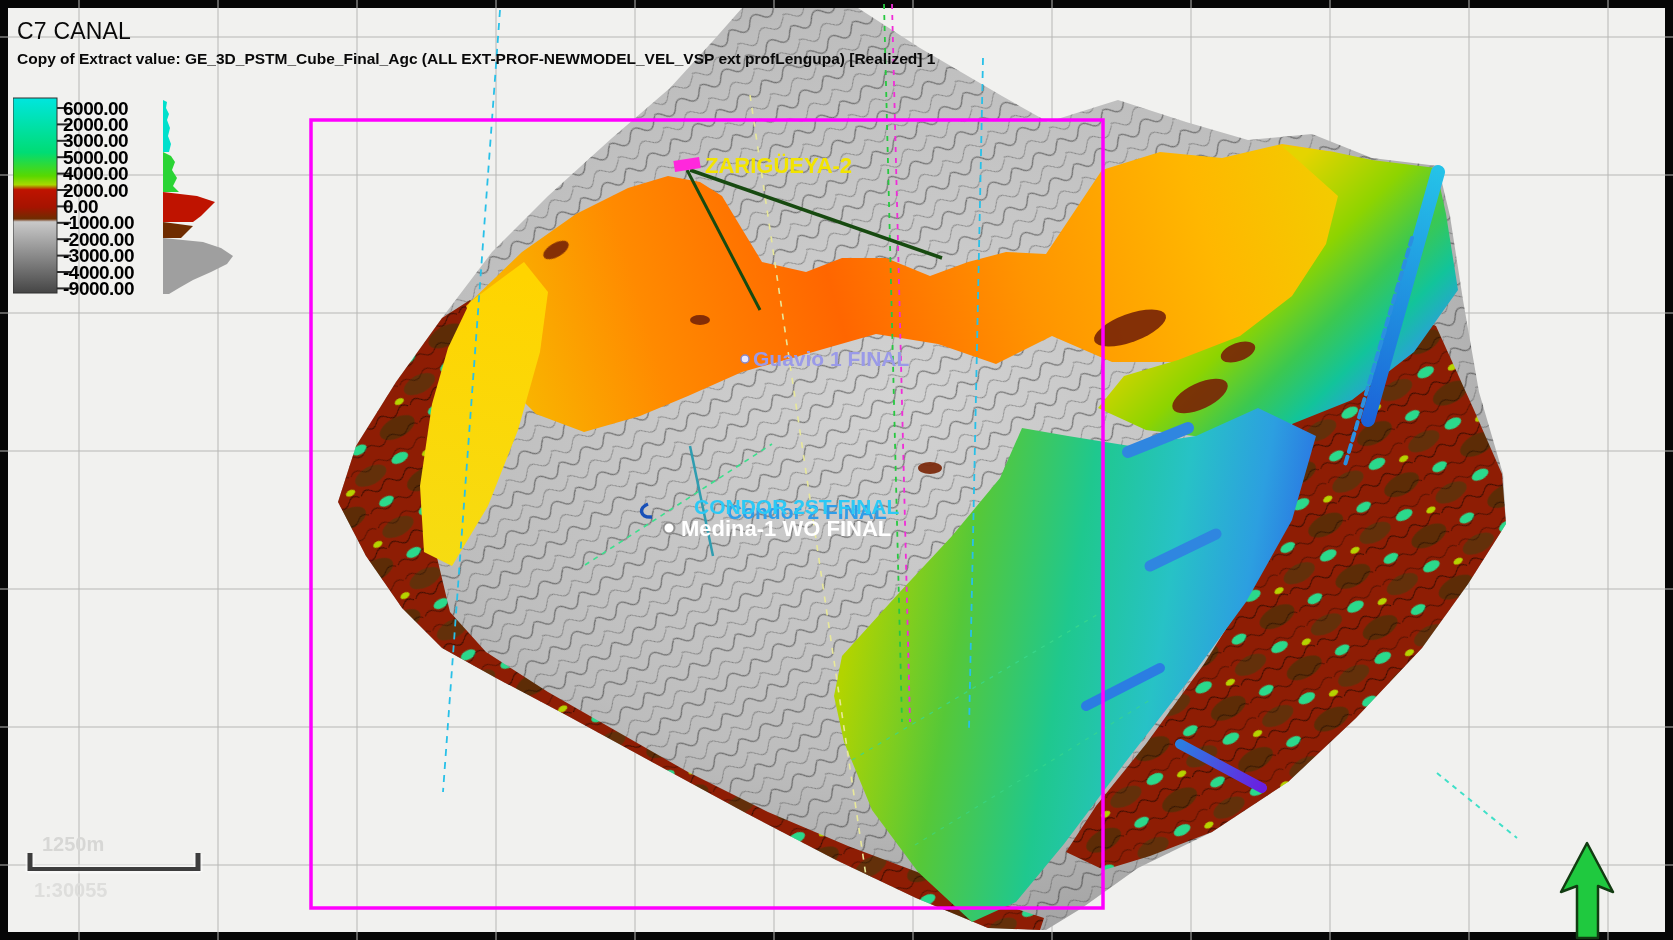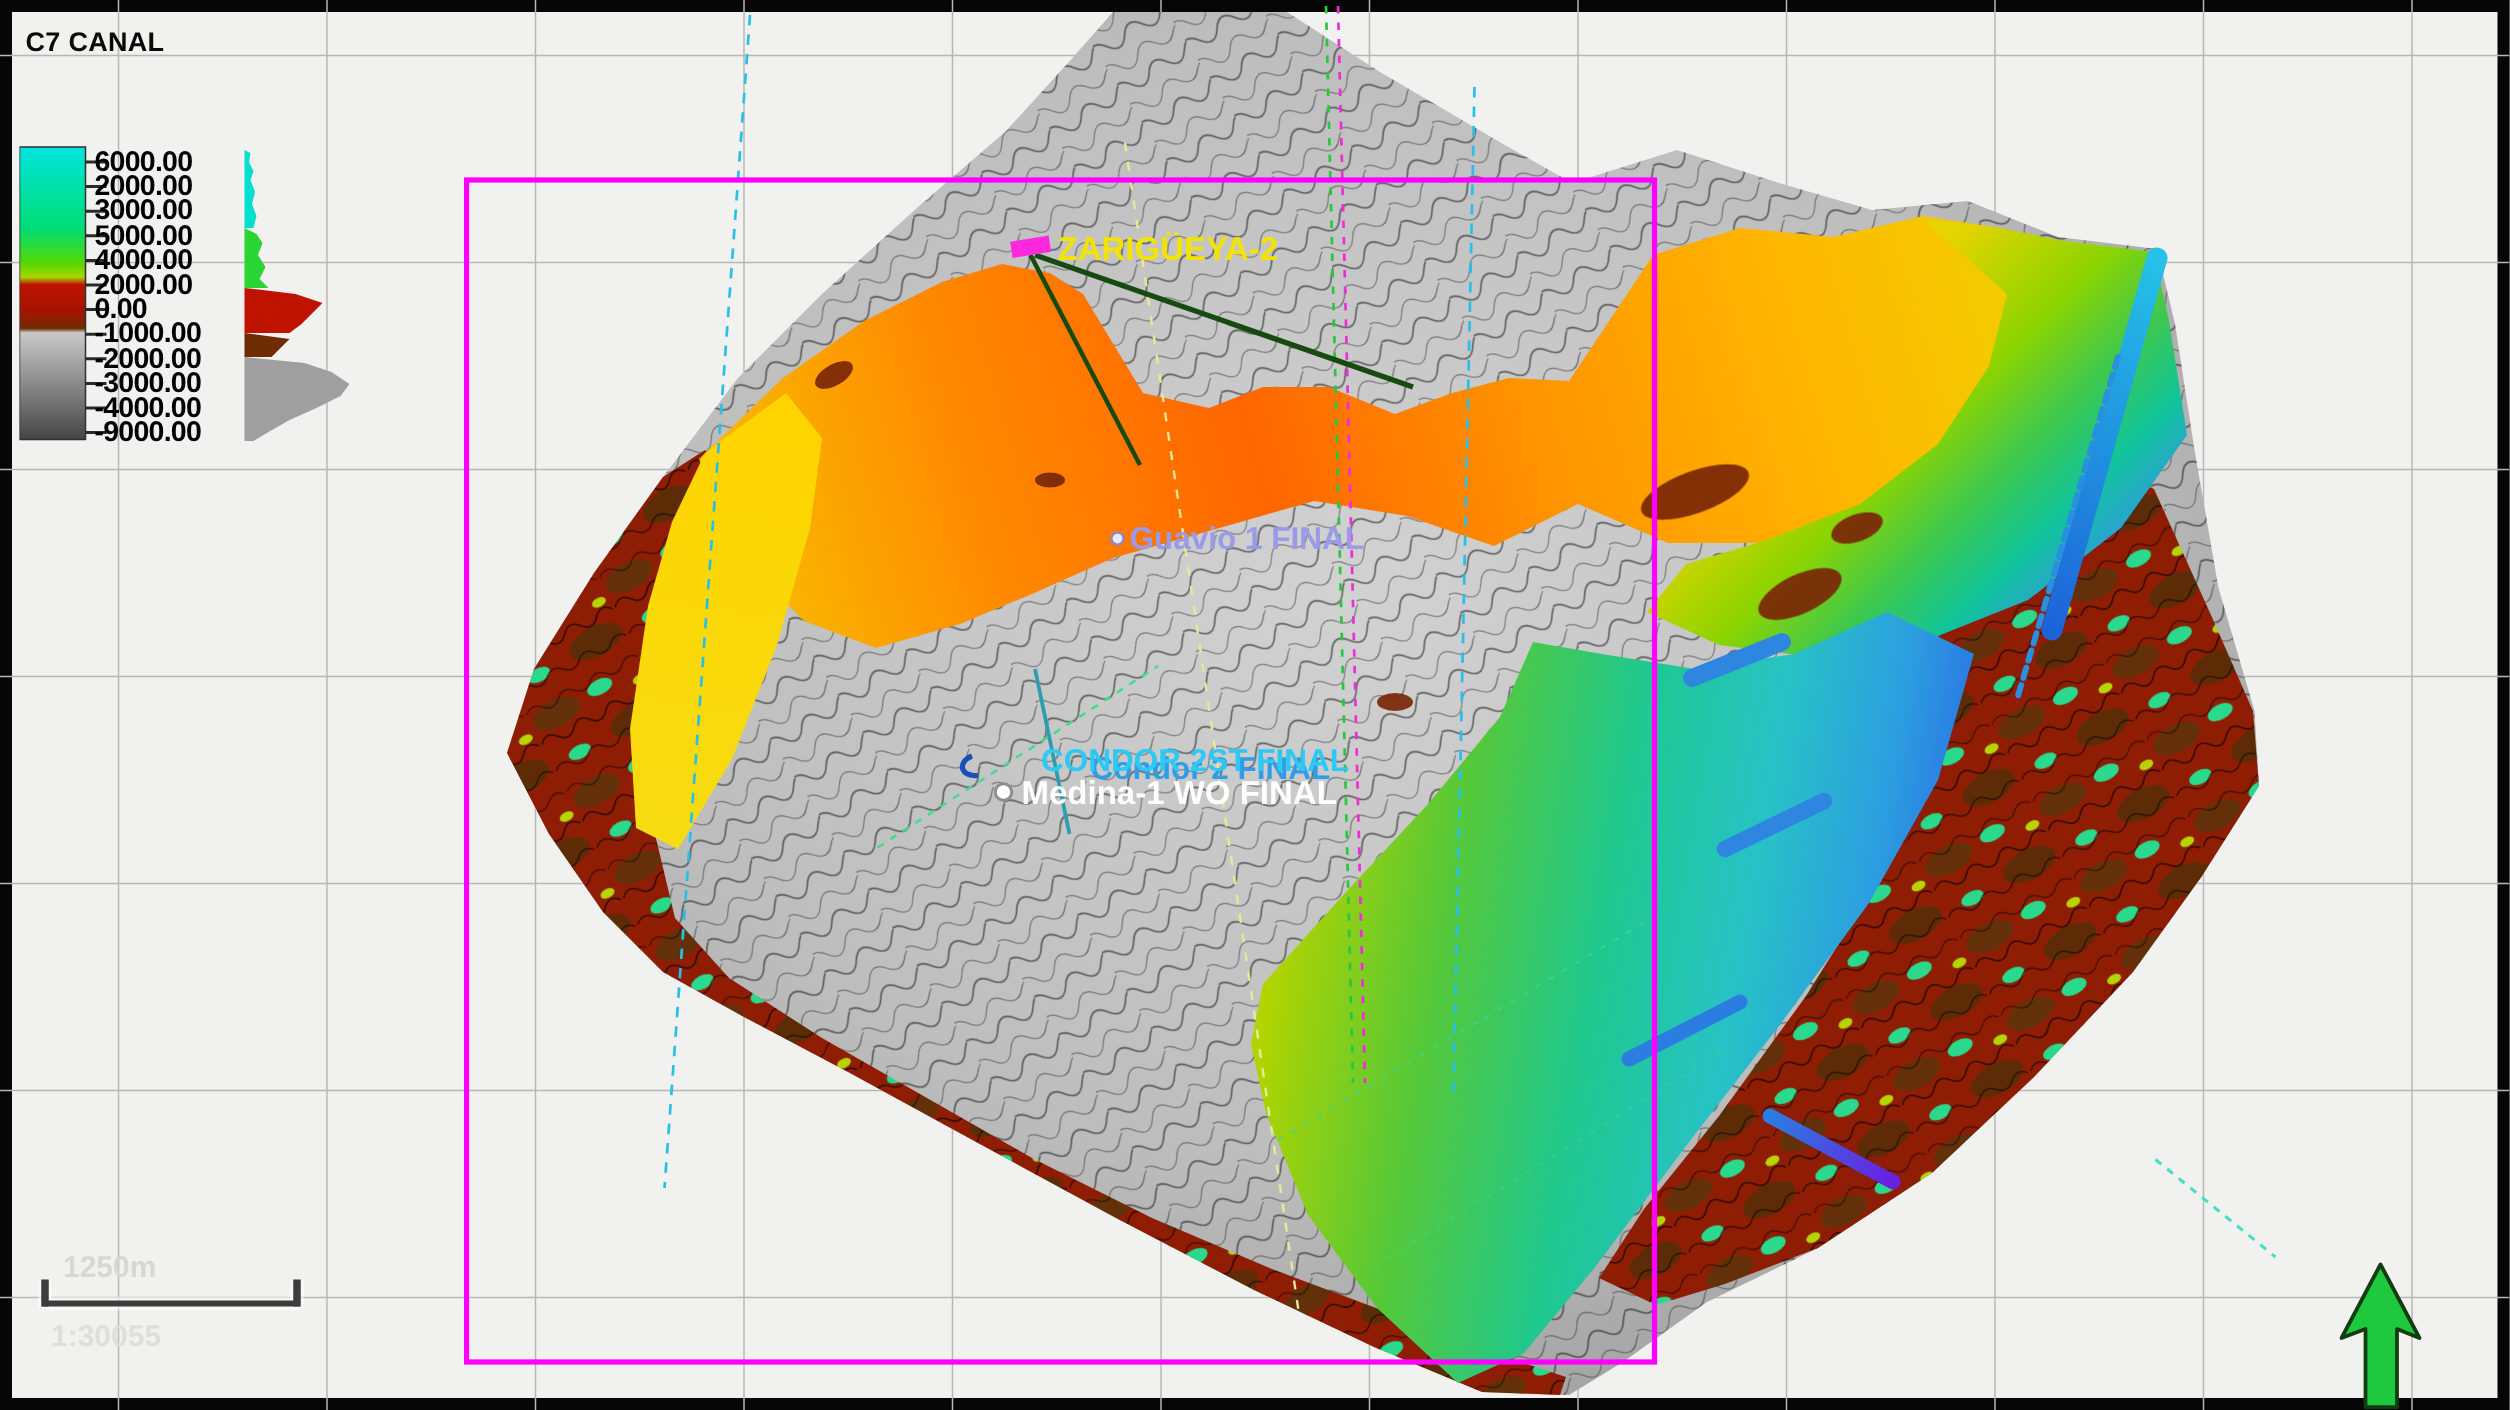--- a/index.html
+++ b/index.html
@@ -1,20 +1,20 @@
 <!DOCTYPE html>
 <html><head>
 <meta charset="utf-8">
 <style>
   html,body{margin:0;padding:0;background:#222;}
   #page{position:relative;width:1673px;height:940px;background:#f1f1ef;overflow:hidden;
         box-shadow:inset 0 0 0 8px #060606;font-family:"Liberation Sans",sans-serif;}
   #mapsvg{position:absolute;left:0;top:0;}
   .title-block{position:absolute;left:17px;top:18px;color:#090909;z-index:30;pointer-events:none;}
-  .title-line1{font-size:18px;font-weight:bold;letter-spacing:.2px;}
+  .title-line1{font-size:23px;font-weight:normal;letter-spacing:.2px;}
   .title-line2{font-size:15.5px;font-weight:bold;margin-top:5px;white-space:nowrap;}
   #legend{position:absolute;left:13px;top:96px;z-index:25;}
   .lg-label{position:absolute;left:50px;width:110px;height:17px;line-height:17px;
             font-size:19px;font-weight:bold;color:#000;letter-spacing:-0.5px;white-space:nowrap;}
 </style>
 </head>
 <body>
 
 <div id="page">
 
@@ -227,15 +227,16 @@
   <div class="lg-label" style="top:101.9px">0.00</div>
   <div class="lg-label" style="top:118.3px">-1000.00</div>
   <div class="lg-label" style="top:134.7px">-2000.00</div>
   <div class="lg-label" style="top:151.1px">-3000.00</div>
   <div class="lg-label" style="top:167.5px">-4000.00</div>
   <div class="lg-label" style="top:183.9px">-9000.00</div>
 </div>
 
 <div class="title-block">
   <div class="title-line1">C7 CANAL</div>
+  <div class="title-line2">Copy of Extract value: GE_3D_PSTM_Cube_Final_Agc (ALL EXT-PROF-NEWMODEL_VEL_VSP ext profLengupa) [Realized] 1</div>
 </div>
 
 </div>
 
 </body></html>

